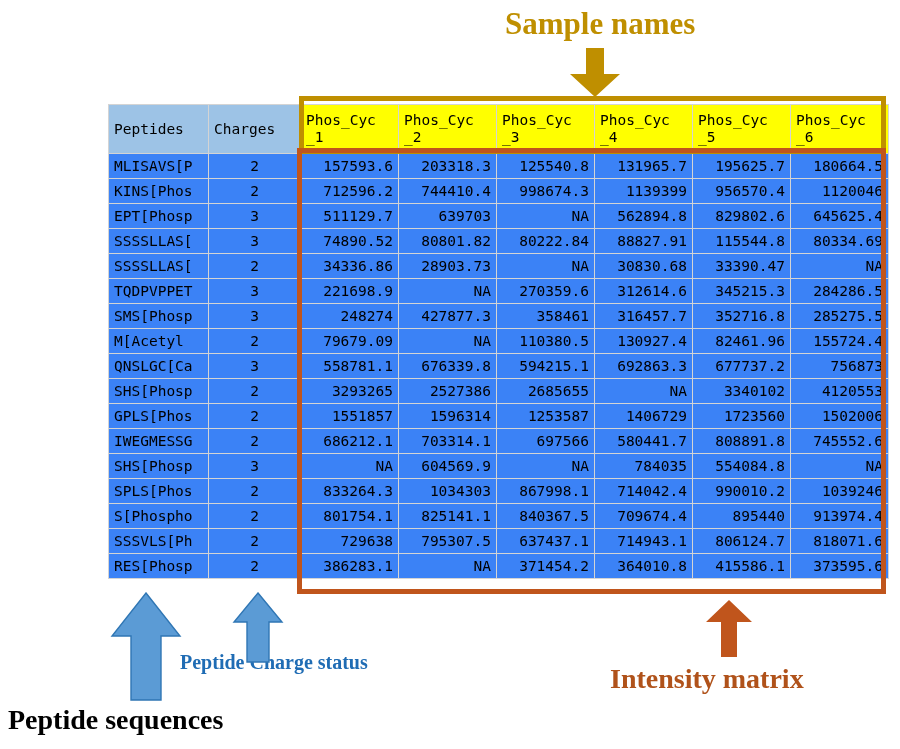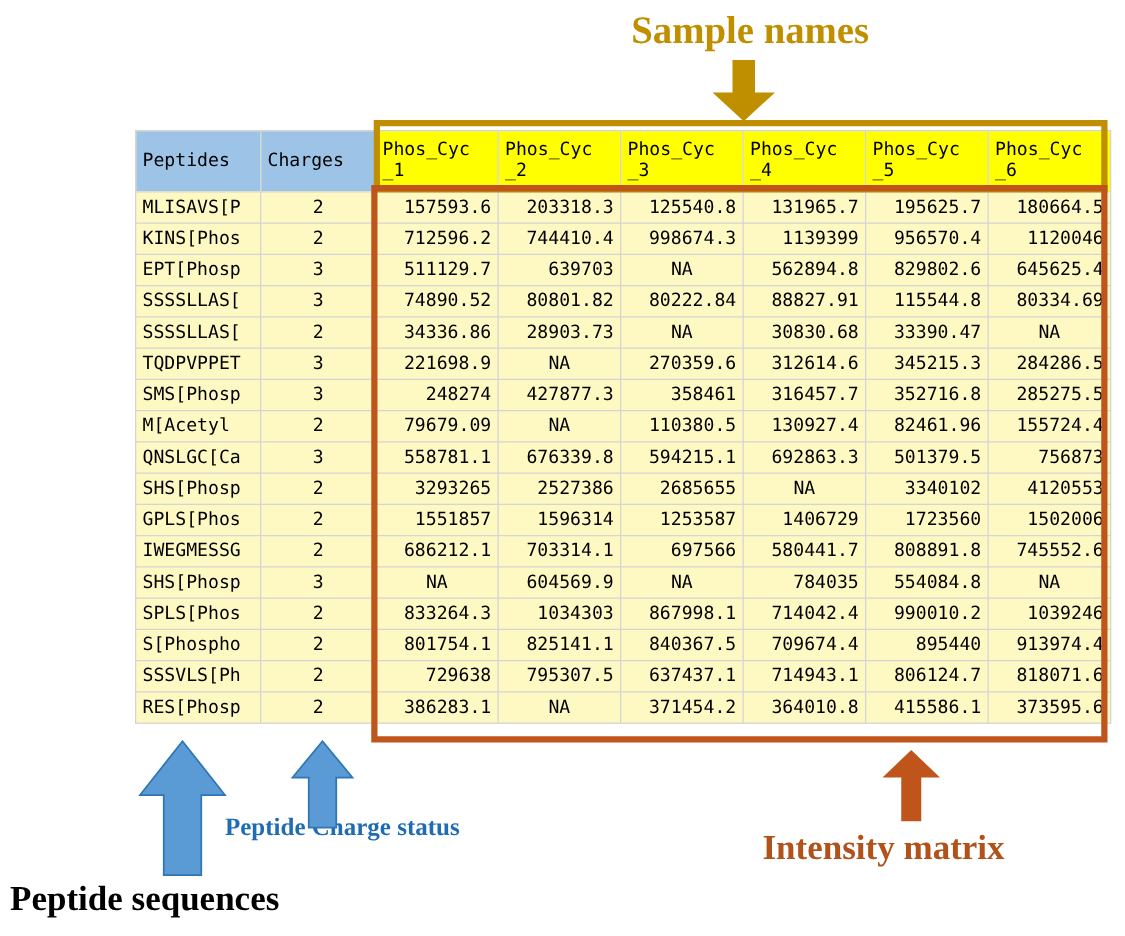--- a/index.html
+++ b/index.html
@@ -61,21 +61,21 @@
   
   #spreadsheet {
     position: absolute;
     left: 108px;
     top: 104px;
     width: 780px;
     border-collapse: collapse;
     font-family: "DejaVu Sans Mono", "Liberation Mono", monospace;
     font-size: 14.5px;
     color: #000000;
-    background: #fef9c3;
+    background: #3b82f6;
     table-layout: fixed;
   }
   #spreadsheet td, #spreadsheet th {
     border: 1px solid #d4d4d4;
     padding: 1px 5px;
     height: 22px;
     overflow: hidden;
     white-space: nowrap;
     font-weight: normal;
   }
@@ -102,21 +102,21 @@
     overflow: hidden;
     text-overflow: clip;
   }
   td.col-charge {
     text-align: center;
   }
   td.col-value {
     text-align: right;
   }
   td.col-value.na {
-    text-align: center;
+    text-align: right;
   }
 
   
   col.c-pep    { width: 100px; }
   col.c-chg    { width: 92px;  }
   col.c-val    { width: 98px;  }
 
   
   .hl-box {
     position: absolute;
@@ -278,21 +278,21 @@
         <td class="col-value">82461.96</td>
         <td class="col-value">155724.4</td>
       </tr>
       <tr>
         <td class="col-peptide">QNSLGC[Ca</td>
         <td class="col-charge">3</td>
         <td class="col-value">558781.1</td>
         <td class="col-value">676339.8</td>
         <td class="col-value">594215.1</td>
         <td class="col-value">692863.3</td>
-        <td class="col-value">501379.5</td>
+        <td class="col-value">677737.2</td>
         <td class="col-value">756873</td>
       </tr>
       <tr>
         <td class="col-peptide">SHS[Phosp</td>
         <td class="col-charge">2</td>
         <td class="col-value">3293265</td>
         <td class="col-value">2527386</td>
         <td class="col-value">2685655</td>
         <td class="col-value na">NA</td>
         <td class="col-value">3340102</td>

